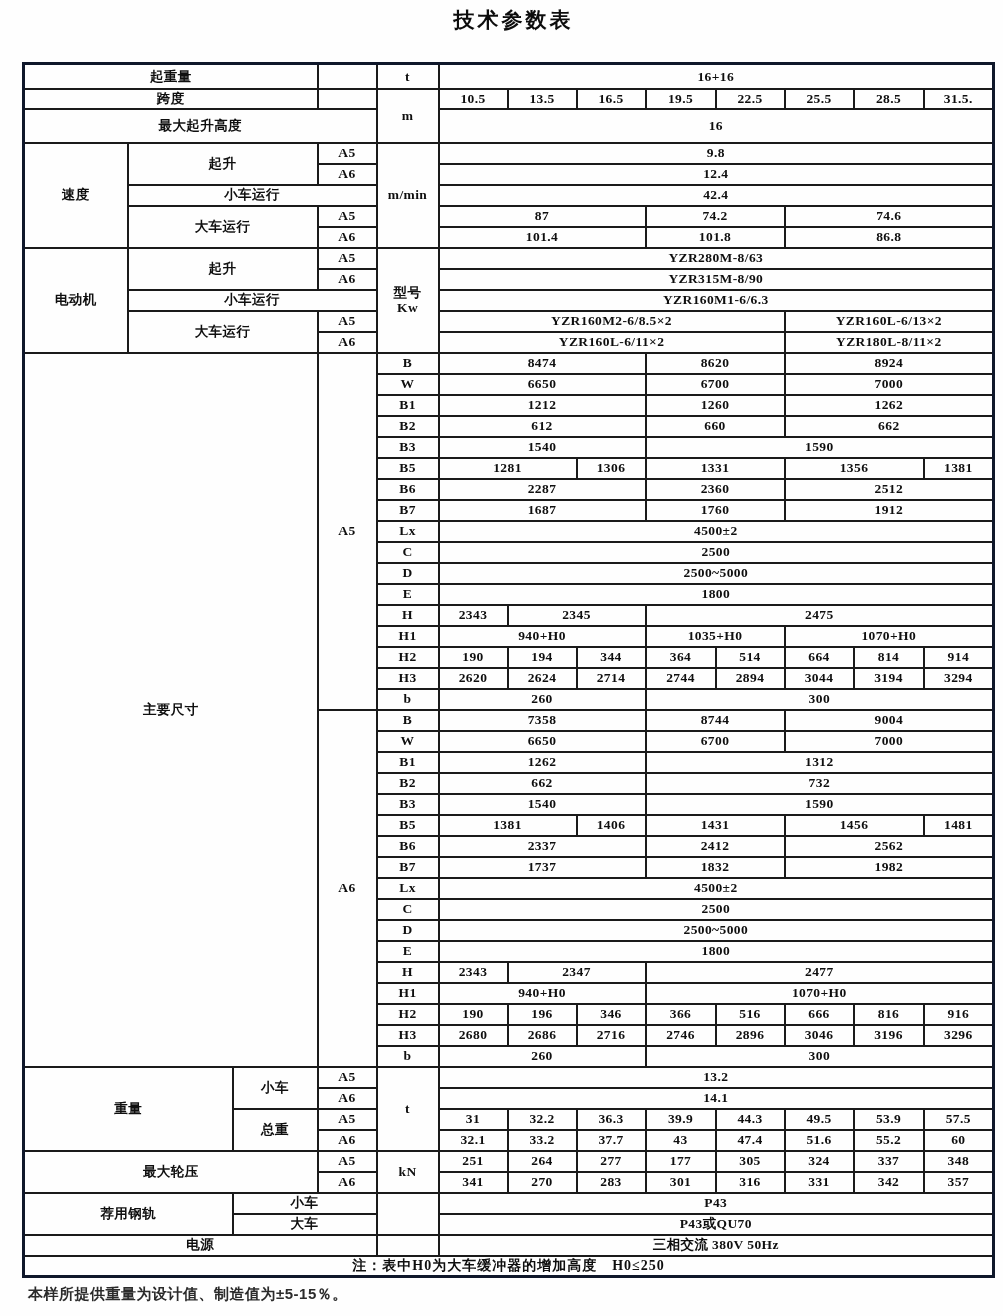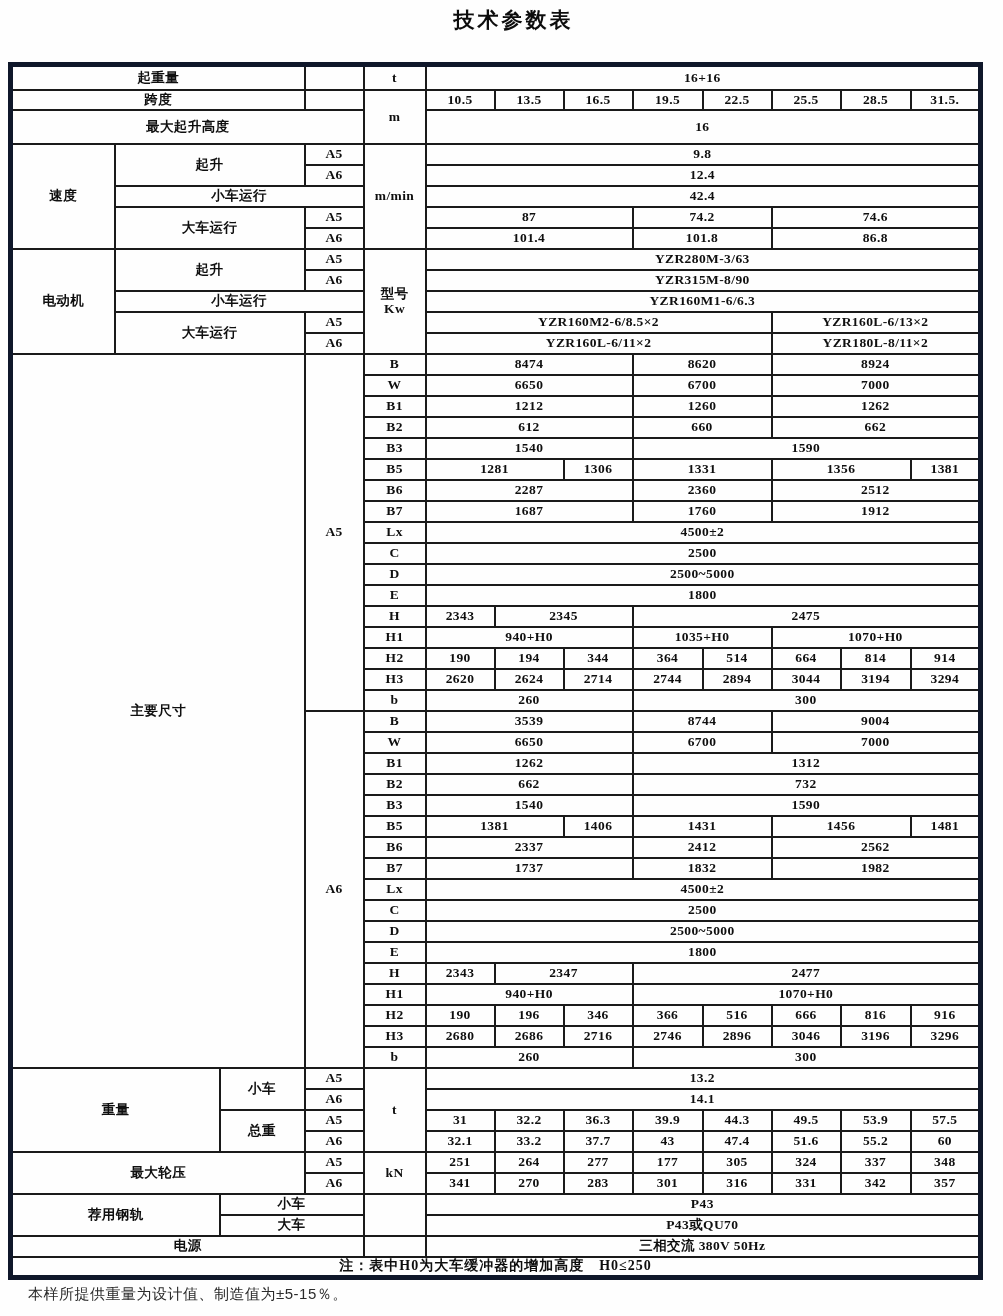--- a/index.html
+++ b/index.html
@@ -12,25 +12,25 @@
     overflow: hidden;
   }
   .page { position: absolute; inset: 0; background: #fefefe; }
   .doc-title {
     position: absolute; top: 6px; left: 12px; width: 100%;
     text-align: center;
     font-size: 21px; font-weight: 700; letter-spacing: 3px;
     color: #0d0d0d;
   }
   table.spec {
-    position: absolute; left: 8px; top: 62px;
+    position: absolute; left: 22px; top: 62px;
     width: 970px;
     border-collapse: collapse;
     table-layout: fixed;
-    border: 5px solid #0f172a;
+    border: 3px solid #0f172a;
   }
   table.spec tr { height: 21px; }
   table.spec td {
     border: 2px solid #1a1a1a;
     text-align: center;
     vertical-align: middle;
     font-family: "Liberation Serif", "DejaVu Serif", serif;
     font-weight: 700;
     font-size: 13.5px;
     line-height: 1.12;
@@ -39,21 +39,21 @@
     letter-spacing: 0.4px;
     color: #0f0f0f;
     overflow: hidden;
   }
   table.spec td.note-cell {
     font-size: 14px;
     letter-spacing: 1px;
   }
   .page-footer {
     position: absolute; left: 28px; top: 1285px;
-    font-size: 15px; font-weight: 400;
+    font-size: 15px; font-weight: 700;
     letter-spacing: 0.5px;
     color: #2b2b2b;
   }
 </style>
 </head>
 <body>
 
 <div class="page">
   <div class="doc-title">技术参数表</div>
   <table class="spec">
@@ -123,21 +123,21 @@
           <td colspan="3">101.4</td>
           <td colspan="2">101.8</td>
           <td colspan="3">86.8</td>
         </tr>
         <tr>
           <td rowspan="5">电动机</td>
           <td colspan="2" rowspan="2">起升</td>
           <td>A5</td>
           <td rowspan="5">型号
 Kw</td>
-          <td colspan="8">YZR280M-3/63</td>
+          <td colspan="8">YZR280M-8/63</td>
         </tr>
         <tr>
           <td>A6</td>
           <td colspan="8">YZR315M-8/90</td>
         </tr>
         <tr>
           <td colspan="3">小车运行</td>
           <td colspan="8">YZR160M1-6/6.3</td>
         </tr>
         <tr>
@@ -253,21 +253,21 @@
           <td>3294</td>
         </tr>
         <tr>
           <td>b</td>
           <td colspan="3">260</td>
           <td colspan="5">300</td>
         </tr>
         <tr>
           <td rowspan="17">A6</td>
           <td>B</td>
-          <td colspan="3">3539</td>
+          <td colspan="3">7358</td>
           <td colspan="2">8744</td>
           <td colspan="3">9004</td>
         </tr>
         <tr>
           <td>W</td>
           <td colspan="3">6650</td>
           <td colspan="2">6700</td>
           <td colspan="3">7000</td>
         </tr>
         <tr>

